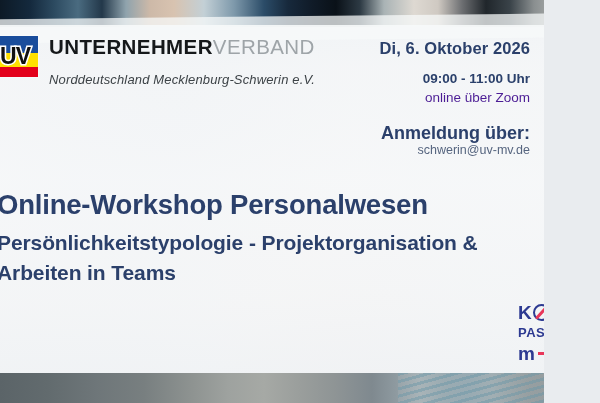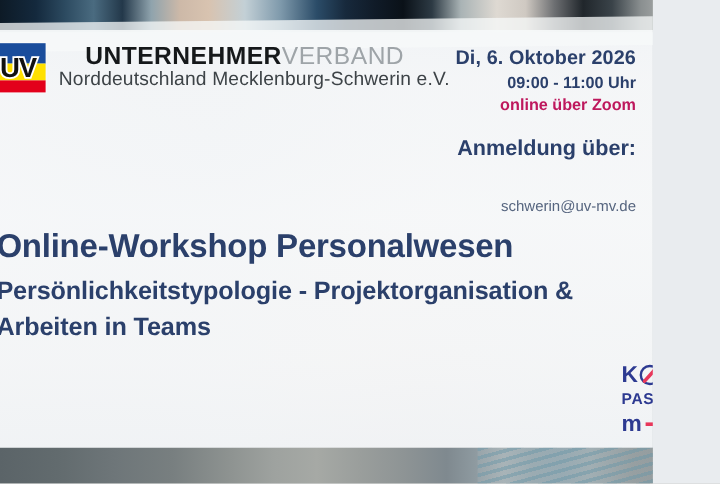--- a/index.html
+++ b/index.html
@@ -86,39 +86,39 @@
     font-family:"Liberation Sans", sans-serif;
     font-weight:bold;font-size:23px;letter-spacing:-1px;
     color:#111;line-height:1;
     -webkit-text-stroke:3px #ffffff;
     paint-order:stroke fill;
   }
 
   
   .uv-word{position:absolute;left:49px;top:35px;}
   .uv-word .line1{
-    font-size:20.5px;line-height:23px;letter-spacing:.4px;white-space:nowrap;margin-left:22px;
+    font-size:20.5px;line-height:23px;letter-spacing:.4px;white-space:nowrap;
   }
   .uv-word .strong{font-weight:bold;color:#15181a;}
   .uv-word .light{font-weight:400;color:#9ea4a8;}
   .uv-word .line2{
-    margin-top:2px;font-size:16px;line-height:13px;
-    color:#3d4347;letter-spacing:.15px;white-space:nowrap;
+    margin-top:15px;font-size:13px;line-height:13px;
+    color:#3d4347;letter-spacing:.15px;white-space:nowrap;font-style:italic;
   }
 
   
   .info{
     position:absolute;right:14px;top:38px;width:250px;
     text-align:right;color:#2b406b;
   }
   .info .date{font-size:16.5px;font-weight:bold;line-height:21px;letter-spacing:.1px;}
-  .info .time{font-size:13.5px;font-weight:bold;line-height:19px;margin-top:0;}
-  .info .mode{font-size:13.5px;font-weight:700;line-height:19px;color:#be185d;}
+  .info .time{font-size:13.5px;font-weight:bold;line-height:19px;margin-top:10px;}
+  .info .mode{font-size:13.5px;font-weight:400;line-height:19px;color:#4c1d95;}
   .info .reg-label{font-size:18px;font-weight:bold;line-height:17px;margin-top:18px;}
-  .info .reg-mail{font-size:12.5px;font-weight:400;line-height:17px;color:#56657f;margin-top:32px;}
+  .info .reg-mail{font-size:12.5px;font-weight:400;line-height:17px;color:#56657f;}
 
   
   .headline{position:absolute;left:-3px;top:188px;width:600px;}
   .headline .h1{
     font-size:27.5px;font-weight:bold;color:#2b406b;
     line-height:34px;letter-spacing:-.2px;white-space:nowrap;
   }
   .headline .h2{
     margin-top:6px;font-size:21px;font-weight:bold;color:#2b406b;
     line-height:30px;letter-spacing:-.1px;

